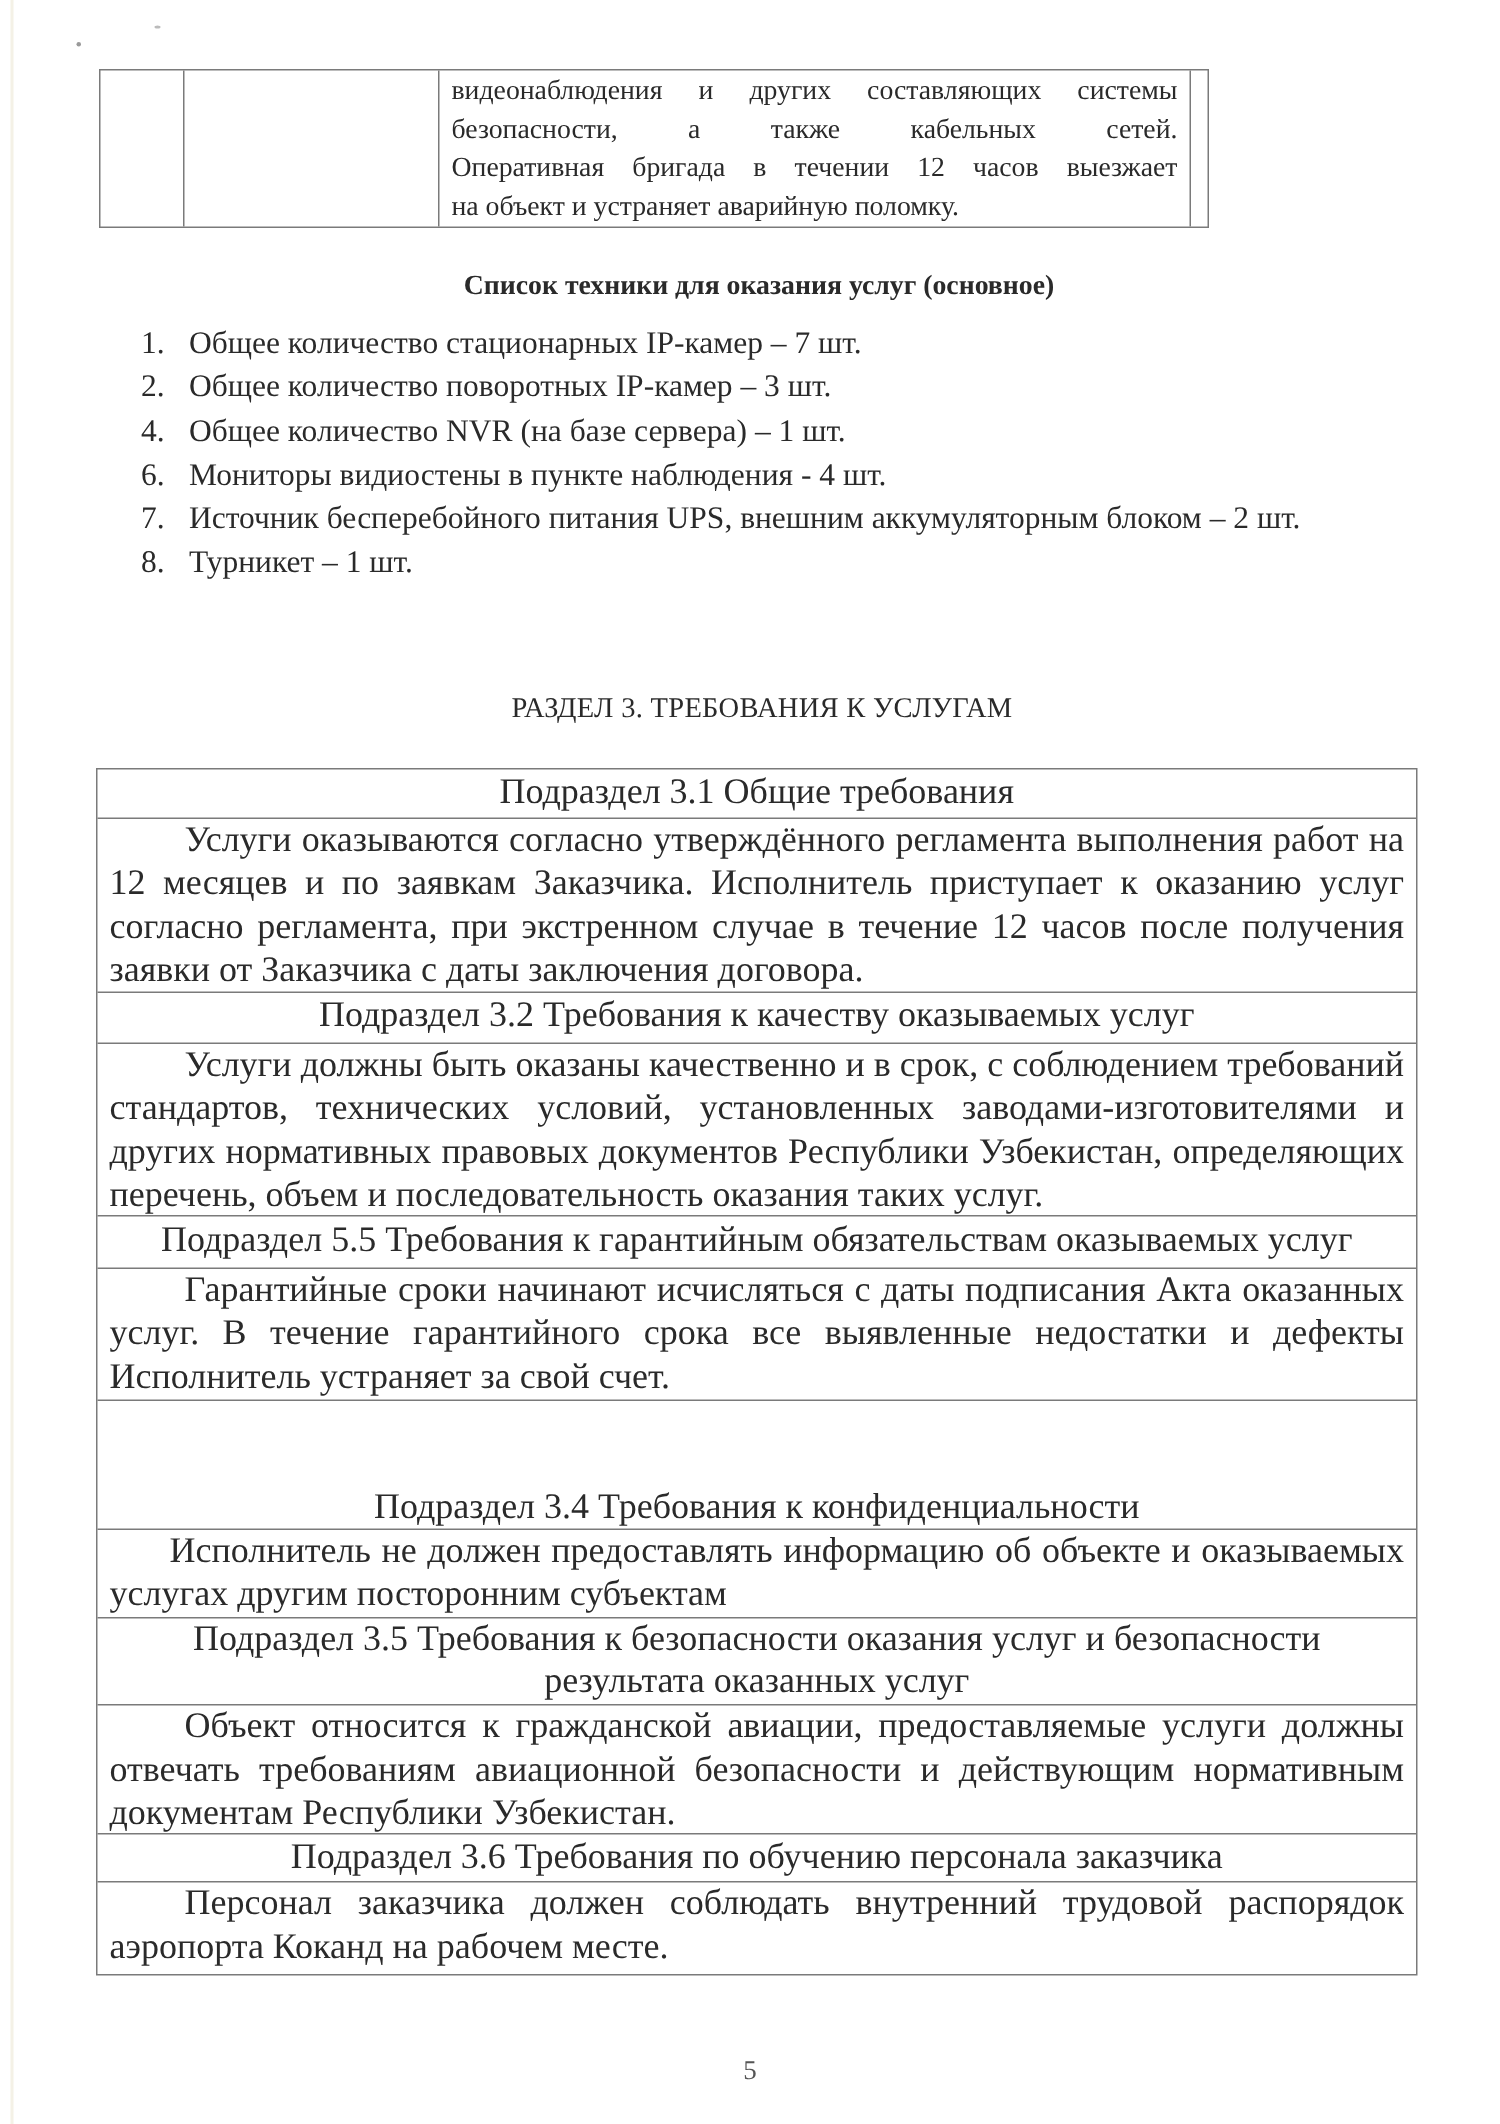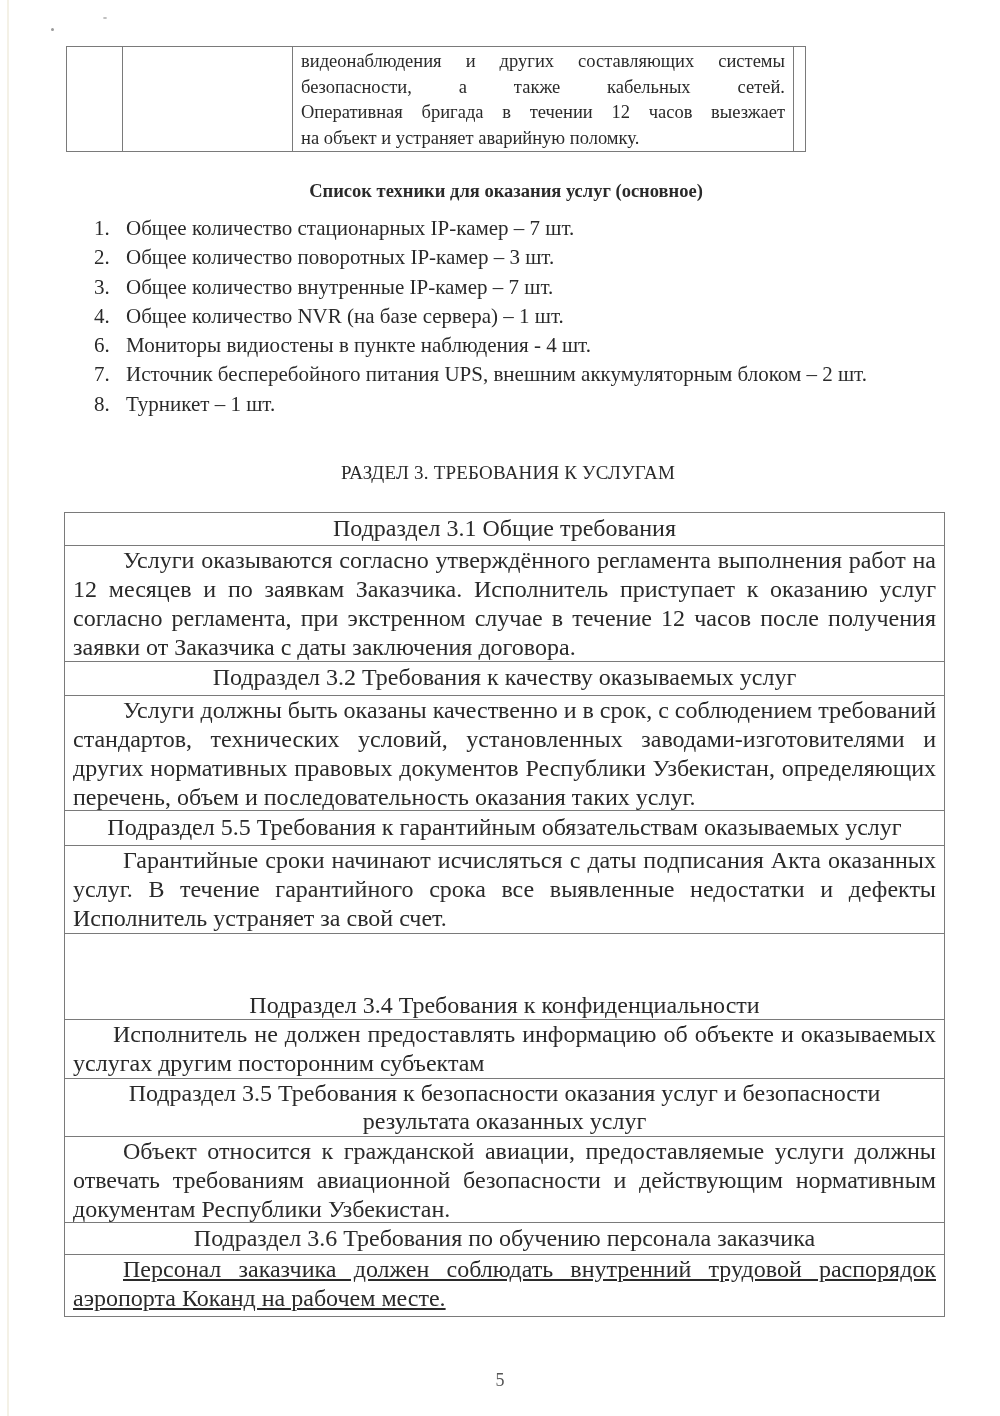--- a/index.html
+++ b/index.html
@@ -128,21 +128,21 @@
     .r2  { height: 116px; padding-top: 0; }
     .r3  { height: 34px; line-height: 31px; }
     .r4  { height: 115px; }
     .r5  { height: 35px; line-height: 32px; }
     .r6  { height: 88px; }
     .r7  { height: 86px; display: flex; align-items: flex-end; justify-content: center; padding-bottom: 0; line-height: 28px; }
     .r8  { height: 59px; }
     .r9  { height: 58px; line-height: 28px; }
     .r10 { height: 86px; }
     .r11 { height: 32px; line-height: 30px; font-family: Liberation Serif, serif; }
-    .r12 { height: 61px; text-decoration: underline; }
+    .r12 { height: 61px; }
 
     .page-number {
       position: absolute;
       left: 0;
       width: 1000px;
       top: 1370px;
       text-align: center;
       font-size: 18px;
       color: #555;
     }
@@ -163,21 +163,20 @@
     <span class="line">Оперативная бригада в течении 12 часов выезжает</span>
     <span class="line last">на объект и устраняет аварийную поломку.</span>
   </div>
   <div class="cell c4"></div>
 </div>
 
 <div class="list-title">Список техники для оказания услуг (основное)</div>
 <ol class="equip-list">
   <li><span class="num">1.</span><span>Общее количество стационарных IP-камер – 7 шт.</span></li>
   <li><span class="num">2.</span><span>Общее количество поворотных IP-камер – 3 шт.</span></li>
-  <li><span class="num">3.</span><span>Общее количество внутренные IP-камер – 7 шт.</span></li>
   <li><span class="num">4.</span><span>Общее количество NVR (на базе сервера) – 1 шт.</span></li>
   <li><span class="num">6.</span><span>Мониторы видиостены в пункте наблюдения - 4 шт.</span></li>
   <li><span class="num">7.</span><span>Источник бесперебойного питания UPS, внешним аккумуляторным блоком – 2 шт.</span></li>
   <li><span class="num">8.</span><span>Турникет – 1 шт.</span></li>
 </ol>
 
 <div class="section-title">РАЗДЕЛ 3. ТРЕБОВАНИЯ К УСЛУГАМ</div>
 
 <div class="req-table">
   <div class="req-row header r1">Подраздел 3.1 Общие требования</div>

